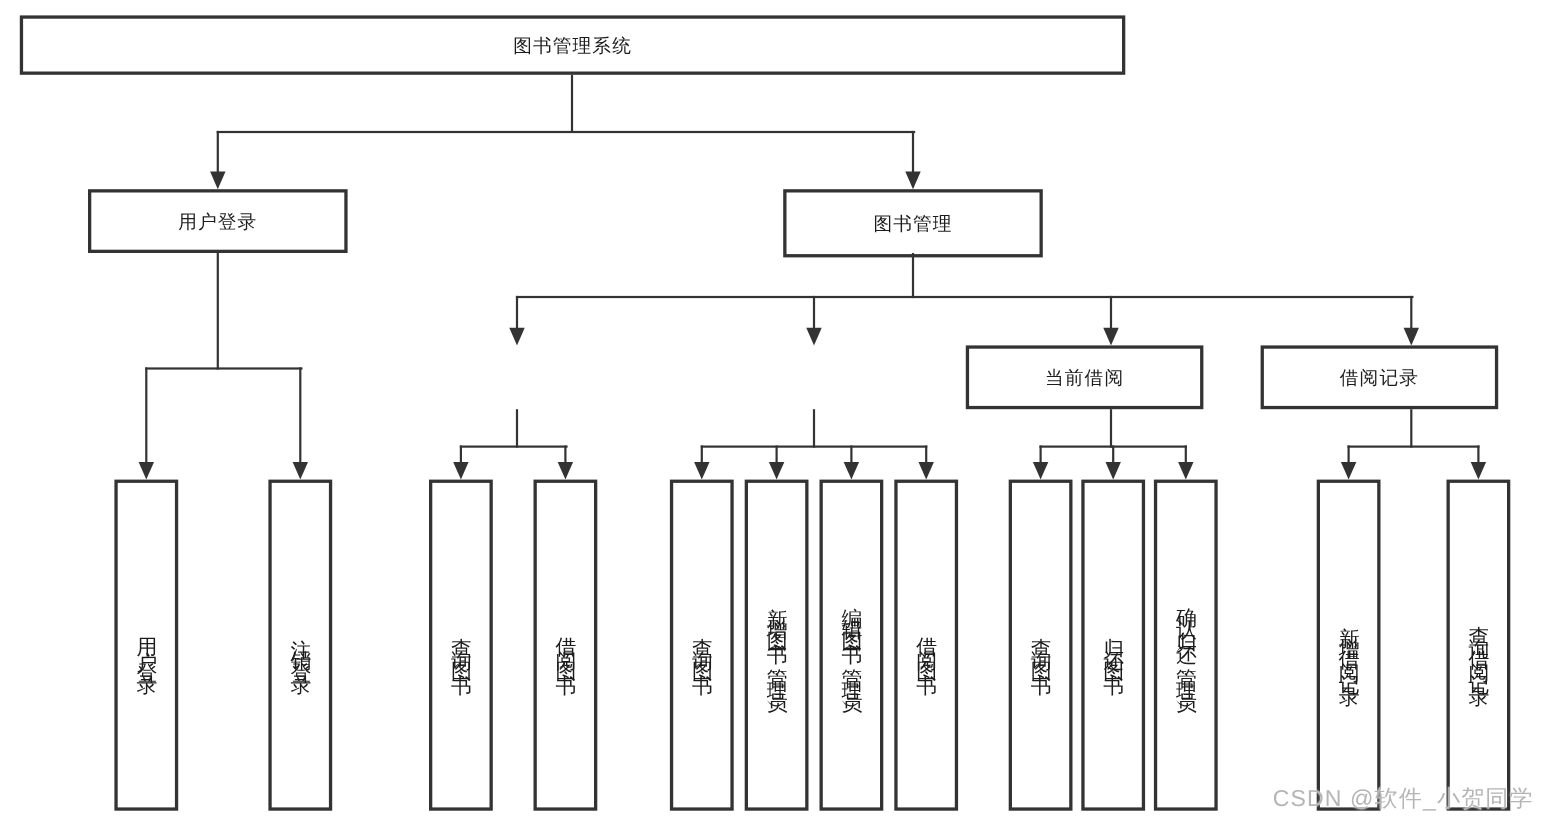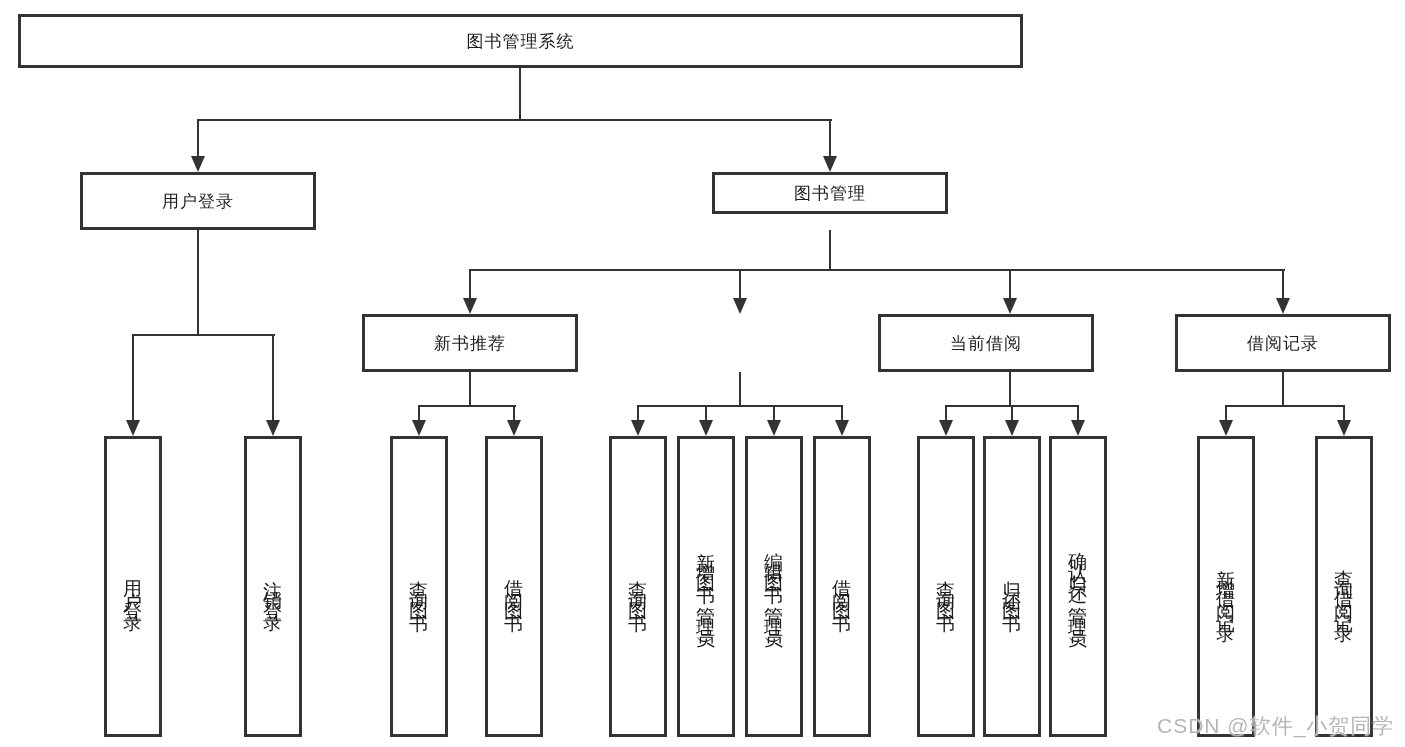--- a/index.html
+++ b/index.html
@@ -68,43 +68,42 @@
   <div class="box hbox" style="left:18px;top:14px;width:1005px;height:54px">图书管理系统</div>
 
   <div class="vline" style="left:519px;top:68px;height:52px"></div>
   <div class="hline" style="left:197px;top:119px;width:635px"></div>
   <div class="vline" style="left:197px;top:119px;height:40px"></div>
   <div class="vline" style="left:829px;top:119px;height:40px"></div>
   <div class="arr" style="left:191px;top:156px"></div>
   <div class="arr" style="left:823px;top:156px"></div>
 
   <div class="box hbox" style="left:80px;top:172px;width:236px;height:58px">用户登录</div>
-  <div class="box hbox" style="left:712px;top:172px;width:236px;height:42px">图书管理</div>
+  <div class="box hbox" style="left:712px;top:172px;width:236px;height:62px">图书管理</div>
 
   <div class="vline" style="left:197px;top:230px;height:106px"></div>
   <div class="hline" style="left:132px;top:334px;width:143px"></div>
   <div class="vline" style="left:132px;top:334px;height:88px"></div>
   <div class="vline" style="left:272px;top:334px;height:88px"></div>
   <div class="arr" style="left:126px;top:420px"></div>
   <div class="arr" style="left:266px;top:420px"></div>
 
   <div class="vline" style="left:829px;top:230px;height:41px"></div>
   <div class="hline" style="left:469px;top:269px;width:816px"></div>
   <div class="vline" style="left:469px;top:269px;height:31px"></div>
   <div class="vline" style="left:739px;top:269px;height:31px"></div>
   <div class="vline" style="left:1009px;top:269px;height:31px"></div>
   <div class="vline" style="left:1282px;top:269px;height:31px"></div>
   <div class="arr" style="left:463px;top:298px"></div>
   <div class="arr" style="left:733px;top:298px"></div>
   <div class="arr" style="left:1003px;top:298px"></div>
   <div class="arr" style="left:1276px;top:298px"></div>
 
-  <div class="box hbox" style="left:362px;top:314px;width:216px;height:58px">新书推荐</div>
   <div class="box hbox" style="left:878px;top:314px;width:216px;height:58px">当前借阅</div>
-  <div class="box hbox" style="left:1175px;top:314px;width:216px;height:58px">借阅记录</div>
+  <div class="box hbox" style="left:1146px;top:314px;width:216px;height:58px">借阅记录</div>
 
   <div class="vline" style="left:469px;top:372px;height:35px"></div>
   <div class="hline" style="left:418px;top:405px;width:98px"></div>
   <div class="vline" style="left:418px;top:405px;height:17px"></div>
   <div class="vline" style="left:513px;top:405px;height:17px"></div>
   <div class="arr" style="left:412px;top:420px"></div>
   <div class="arr" style="left:507px;top:420px"></div>
 
   <div class="vline" style="left:739px;top:372px;height:35px"></div>
   <div class="hline" style="left:637px;top:405px;width:206px"></div>

